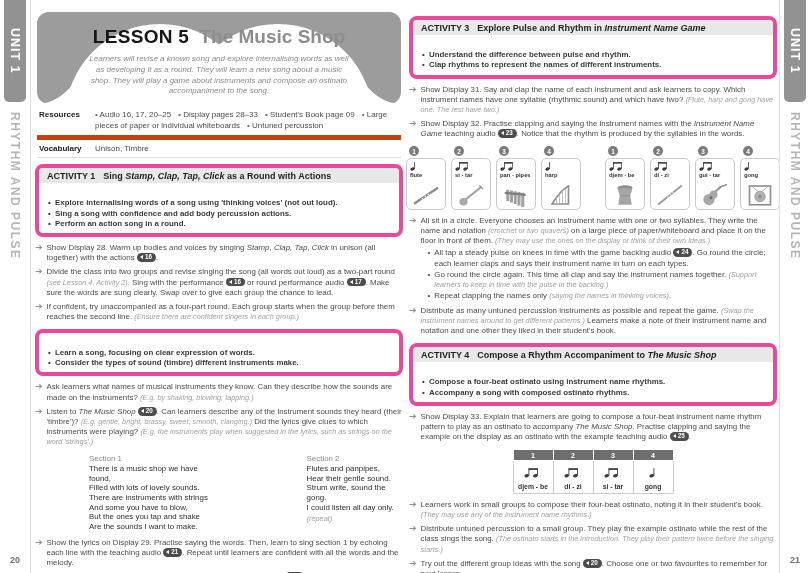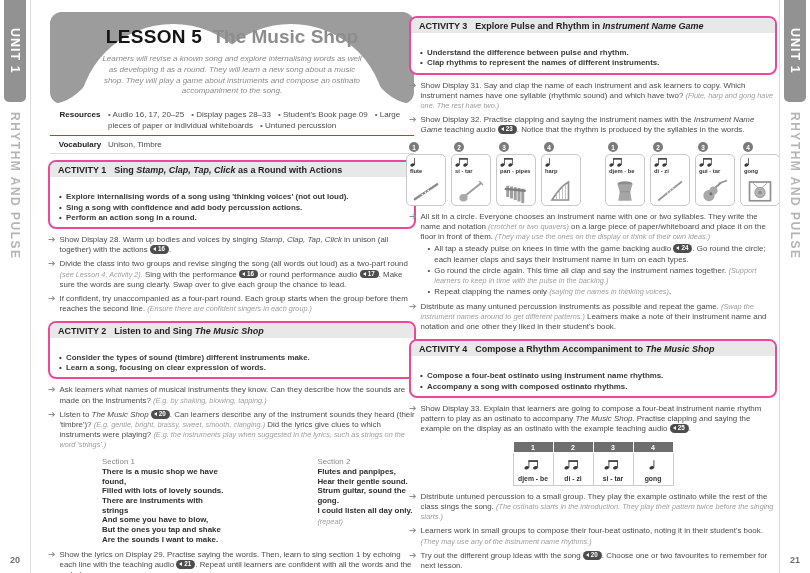--- a/index.html
+++ b/index.html
@@ -13,49 +13,49 @@
   .edge-right { right:0; border-left:1px solid #ddd; }
   .unit-box { width:22px; height:102px; background:#929292; border-radius:0 0 5px 5px; margin:0 auto;
               display:flex; align-items:center; justify-content:center; }
   .unit-text { writing-mode:vertical-rl; color:#fff; font-weight:bold; font-size:12.5px; letter-spacing:1px; white-space:nowrap; }
   .strand { position:absolute; top:112px; left:50%; transform:translateX(-50%);
             writing-mode:vertical-rl; color:#b5b5b5; font-weight:bold; font-size:12px; letter-spacing:1.5px; white-space:nowrap; }
   .pagenum { position:absolute; bottom:8px; left:0; right:0; text-align:center; font-size:9px; font-weight:bold; color:#6f6f6f; }
 
   
   .page { position:absolute; top:0; height:573px; width:372px; }
-  .page-left { left:46px; }
+  .page-left { left:33px; }
   .page-right { left:407px; padding-top:12px; }
 
   
   .lesson-head { position:relative; height:92px; margin:12px 4px 2px; overflow:hidden; border-radius:12px; }
   .deco-band { position:absolute; left:0; top:0; right:0; height:54px; background:#9c9c9c; border-radius:12px 12px 0 0; }
   .wing { position:absolute; top:0; width:58px; height:92px; background:#9c9c9c; }
   .wing-l { left:0; border-radius:0 0 100% 0; }
   .wing-r { right:0; border-radius:0 0 0 100%; }
   .cloud { position:absolute; background:#fff; border-radius:50%; width:190px; height:190px; top:12px; }
   .c1 { left:28px; } .c2 { right:28px; }
   .lesson-title-row { position:relative; z-index:2; text-align:center; padding-top:14px; font-size:19px; }
   .lesson-label { color:#161616; font-weight:bold; letter-spacing:0.3px; }
   .lesson-title { color:#8d8d8d; font-weight:bold; margin-left:5px; }
   .intro { position:relative; z-index:2; margin:6px 48px 0; font-style:italic; color:#8a8a8a;
            font-size:8px; line-height:1.35; text-align:center; }
 
   
   .meta { margin:2px 4px 6px; font-size:8px; }
   .meta-row { display:flex; padding:4px 2px 3px; }
-  .meta-row + .meta-row { border-top:1px solid #c2410c; }
+  .meta-row + .meta-row { border-top:5px solid #c2410c; }
   .meta { border-bottom:1px solid #ddd; }
-  .meta-label { font-weight:bold; color:#222; width:56px; flex-shrink:0;text-align:center; }
+  .meta-label { font-weight:bold; color:#222; width:56px; flex-shrink:0; }
   .meta-val { flex:1; color:#4c4c4c; line-height:1.35; }
   .ri { margin-right:7px; white-space:normal; }
   .ri::before { content:"•  "; color:#666; }
 
   
-  .activity { border:2px solid #ec4899; border-radius:8px; overflow:hidden; margin:4px 2px; background:#fff; }
+  .activity { border:4px solid #ec4899; border-radius:8px; overflow:hidden; margin:4px 2px; background:#fff; }
   .act-head { background:#e8e8e8; padding:3px 8px 2px; font-size:9px; font-weight:bold; color:#1e1e1e; }
   .act-label { margin-right:8px; }
   .act-title .it { font-style:italic; }
   .act-goals { list-style:none; padding:15px 8px 4px; }
   .act-goals li { position:relative; padding-left:8px; font-size:7.9px; font-weight:bold; color:#3a3a3a; line-height:1.3; }
   .act-goals li::before { content:"•"; position:absolute; left:1px; color:#3a3a3a; }
 
   
   .steps { margin:6px 2px 7px; }
   .step { display:flex; margin-bottom:4px; }
@@ -69,21 +69,21 @@
   .spk { display:inline-block; width:0; height:0; border-top:2.5px solid transparent; border-bottom:2.5px solid transparent;
          border-right:3.5px solid #fff; margin-right:2px; }
   .substeps { margin-top:2px; }
   .substep { display:flex; margin:1px 0 1px 7px; }
   .sdot { margin-right:4px; color:#4c4c4c; font-size:7.9px; line-height:1.28; }
   .sub-body { flex:1; font-size:7.9px; color:#4c4c4c; line-height:1.28; }
 
   
   .lyrics { display:flex; margin:2px 0 5px 56px; gap:88px; }
   .lyr-head { color:#8a8a8a; font-size:7.9px; margin-bottom:1px; }
-  .lyr-line { font-size:7.9px; font-weight:bold; color:#2e2e2e; line-height:1.22; }
+  .lyr-line { font-size:7.9px; font-weight:normal; color:#2e2e2e; line-height:1.22; }
   .lyr-note { color:#9e9e9e; font-style:italic; font-size:7.3px; margin-top:2px; }
 
   
   .card-row { display:flex; justify-content:center; gap:24px; margin:3px 0 5px; }
   .card-group { display:flex; gap:5px; }
   .card-unit { width:40px; }
   .card-num { width:10px; height:10px; border-radius:50%; background:#7a7a7a; color:#fff; font-size:6.5px; font-weight:bold;
               display:flex; align-items:center; justify-content:center; margin:0 0 2px 3px; }
   .card { border:1px solid #c8c8c8; border-radius:5px; height:52px; padding:2px 3px; display:flex; flex-direction:column; background:#fff; }
   .card-note svg { height:10px; display:block; }
@@ -165,26 +165,23 @@
           <span class="arrow"></span>
           <div class="step-body"><span>Divide the class into two groups and revise singing the song (all words out loud) as a two-part round </span><span class="nt">(see Lesson 4, Activity 2).</span><span> Sing with the performance </span><span class="audio"><i class="spk"></i>16</span><span> or round performance audio </span><span class="audio"><i class="spk"></i>17</span><span>. Make sure the words are sung clearly. Swap over to give each group the chance to lead.</span></div>
         </div>
         <div class="step">
           <span class="arrow"></span>
           <div class="step-body"><span>If confident, try unaccompanied as a four-part round. Each group starts when the group before them reaches the second line. </span><span class="nt">(Ensure there are confident singers in each group.)</span></div>
         </div>
       </div>
 
     <div class="activity">
-      <div class="act-head">
-        <span class="act-label">ACTIVITY 2</span><span class="act-title"><span>Listen to and Sing </span><span class="it">The Music Shop</span></span>
-      </div>
       <ul class="act-goals">
+          <li>Learn a song, focusing on clear expression of words.</li>
           <li>Consider the types of sound (timbre) different instruments make.</li>
-          <li>Learn a song, focusing on clear expression of words.</li>
         </ul>
     </div>
     <div class="steps">
         <div class="step">
           <span class="arrow"></span>
           <div class="step-body"><span>Ask learners what names of musical instruments they know. Can they describe how the sounds are made on the instruments? </span><span class="nt">(E.g. by shaking, blowing, tapping.)</span></div>
         </div>
         <div class="step">
           <span class="arrow"></span>
           <div class="step-body"><span>Listen to </span><span class="it">The Music Shop</span><span> </span><span class="audio"><i class="spk"></i>20</span><span>. Can learners describe any of the instrument sounds they heard (their 'timbre')? </span><span class="nt">(E.g. gentle, bright, brassy, sweet, smooth, clanging.)</span><span> Did the lyrics give clues to which instruments were playing? </span><span class="nt">(E.g. the instruments play when suggested in the lyrics, such as strings on the word 'strings'.)</span></div>
@@ -201,21 +198,21 @@
             <div class="lyr-line">And some you have to blow,</div>
             <div class="lyr-line">But the ones you tap and shake</div>
             <div class="lyr-line">Are the sounds I want to make.</div>
           </div>
       </div>
       <div class="lyr-col">
         <div class="lyr-head">Section 2</div>
         <div>
             <div class="lyr-line">Flutes and panpipes,</div>
             <div class="lyr-line">Hear their gentle sound.</div>
-            <div class="lyr-line">Strum guitar, sound the gong.</div>
+            <div class="lyr-line">Strum write, sound the gong.</div>
             <div class="lyr-line">I could listen all day only.</div>
           </div>
         <div class="lyr-note">(repeat)</div>
       </div>
     </div>
 
     <div class="steps">
         <div class="step">
           <span class="arrow"></span>
           <div class="step-body"><span>Show the lyrics on Display 29. Practise saying the words. Then, learn to sing section 1 by echoing each line with the teaching audio </span><span class="audio"><i class="spk"></i>21</span><span>. Repeat until learners are confident with all the words and the melody.</span></div>
@@ -526,25 +523,25 @@
                 </svg></div>
               <div class="ost-syll">gong</div>
             </td>
           </tr>
         </tbody>
       </table>
 
     <div class="steps">
         <div class="step">
           <span class="arrow"></span>
+          <div class="step-body"><span>Learners work in small groups to compose their four-beat ostinato, noting it in their student's book. </span><span class="nt">(They may use any of the instrument name rhythms.)</span></div>
+        </div>
+        <div class="step">
+          <span class="arrow"></span>
           <div class="step-body"><span>Distribute untuned percussion to a small group. They play the example ostinato while the rest of the class sings the song. </span><span class="nt">(The ostinato starts in the introduction. They play their pattern twice before the singing starts.)</span></div>
-        </div>
-        <div class="step">
-          <span class="arrow"></span>
-          <div class="step-body"><span>Learners work in small groups to compose their four-beat ostinato, noting it in their student's book. </span><span class="nt">(They may use any of the instrument name rhythms.)</span></div>
         </div>
         <div class="step">
           <span class="arrow"></span>
           <div class="step-body"><span>Try out the different group ideas with the song </span><span class="audio"><i class="spk"></i>20</span><span>. Choose one or two favourites to remember for next lesson.</span></div>
         </div>
       </div>
 
     <div class="tips-row">
       <div class="tipbox">
         <h3>TEACHING TIPS</h3>

